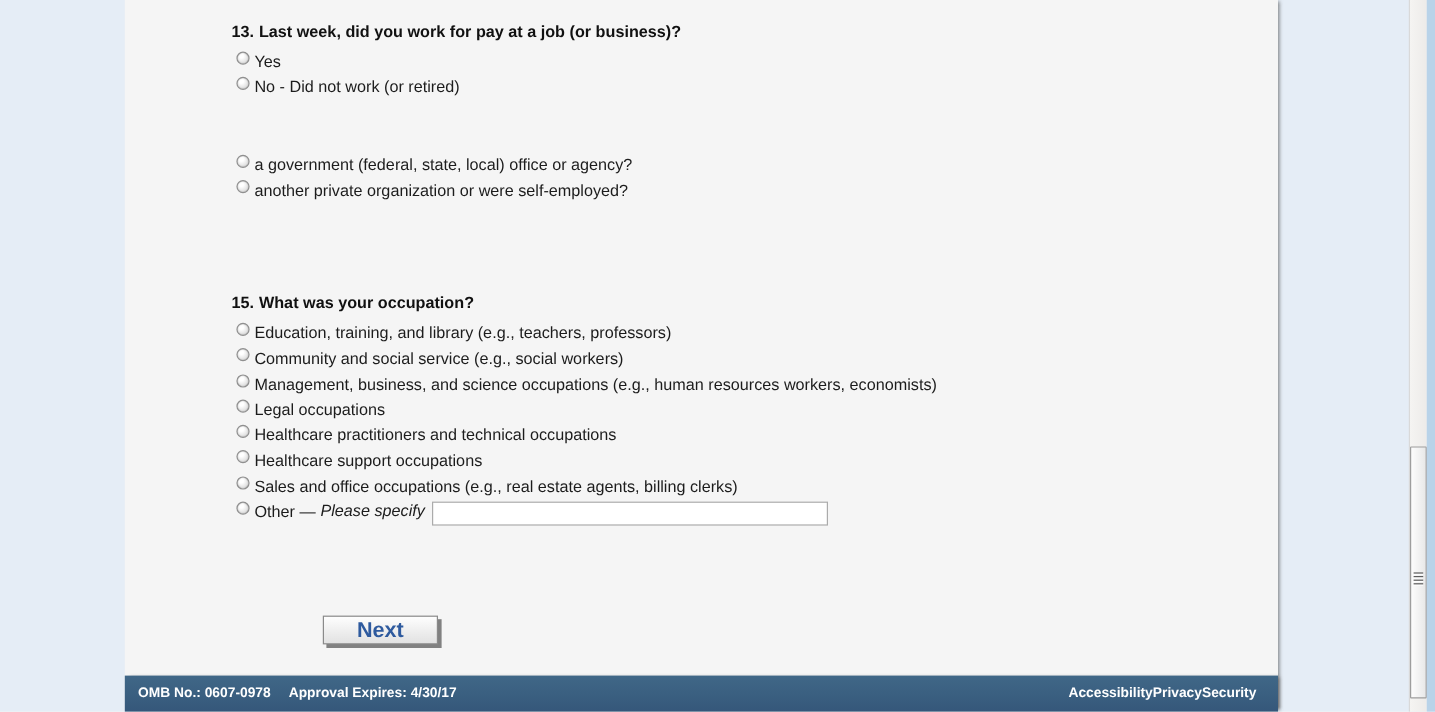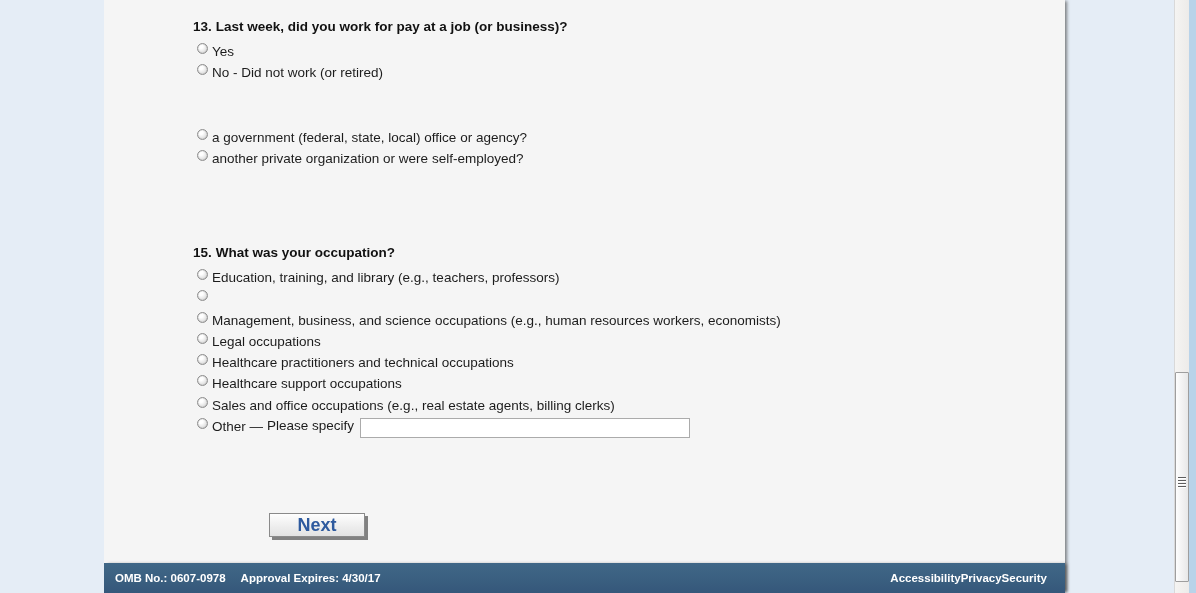--- a/index.html
+++ b/index.html
@@ -45,21 +45,21 @@
   .radio {
     width: 11px; height: 11px;
     border-radius: 50%;
     border: 1px solid #8f8f8f;
     background: radial-gradient(circle at 35% 30%, #ffffff 20%, #e9e9e9 55%, #cfcfcf 100%);
     box-shadow: inset 0 0 1px rgba(0,0,0,0.35);
     margin: 0 4px 0 4px;
     flex: 0 0 auto;
   }
   .olabel { font-size: 13.5px; line-height: 17px; }
-  .olabel-italic { font-size: 13.5px; margin-left: 4px; }
+  .olabel-italic { font-style: italic; font-size: 13.5px; margin-left: 4px; }
 
   .other-input {
     margin-left: 6px;
     width: 330px;
     height: 20px;
     border: 1px solid #ababab;
     background: #ffffff;
     font-family: "Liberation Sans", sans-serif;
     font-size: 13px;
     padding: 1px 4px;
@@ -175,20 +175,21 @@
       <div class="q-header">
         <span class="qnum">15.</span><span>What was your occupation?</span>
       </div>
       <div class="options">
         <div class="opt">
           <span class="radio"></span>
           <span class="olabel">Education, training, and library (e.g., teachers, professors)</span>
         </div>
         <div class="opt">
           <span class="radio"></span>
+          <span class="olabel">Community and social service (e.g., social workers)</span>
         </div>
         <div class="opt">
           <span class="radio"></span>
           <span class="olabel">Management, business, and science occupations (e.g., human resources workers, economists)</span>
         </div>
         <div class="opt">
           <span class="radio"></span>
           <span class="olabel">Legal occupations</span>
         </div>
         <div class="opt">

